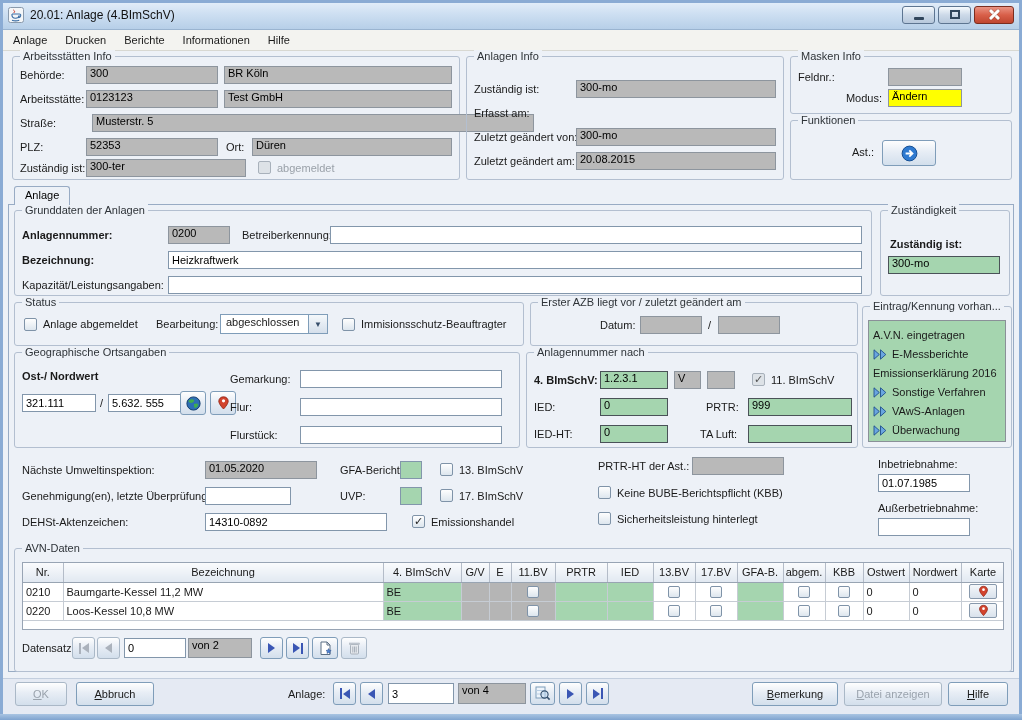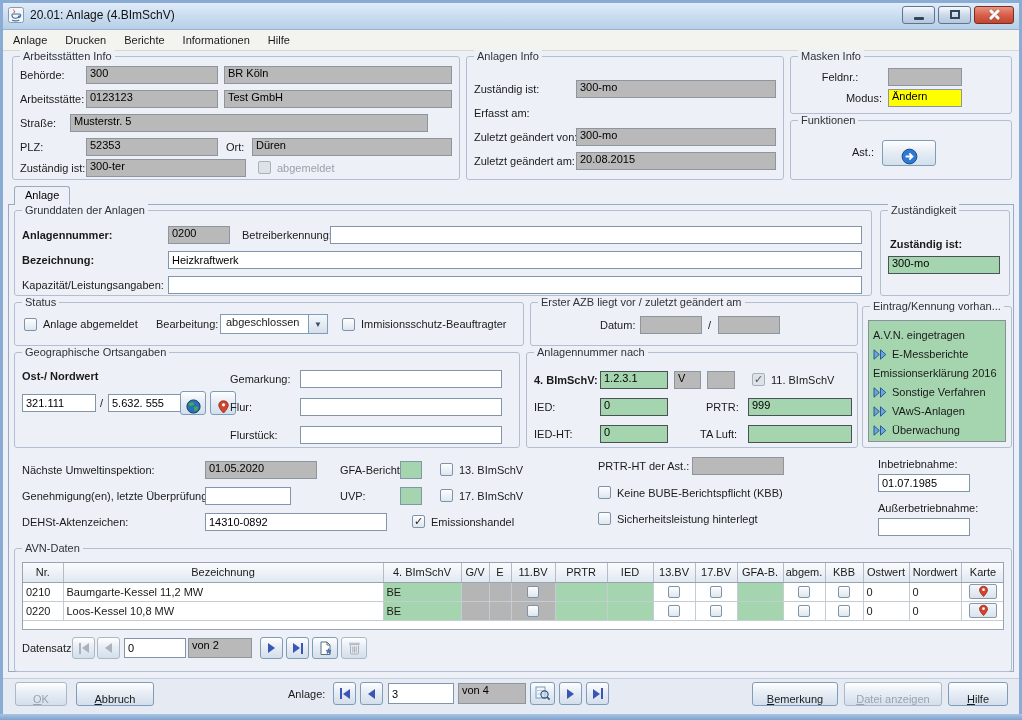--- a/index.html
+++ b/index.html
@@ -34,21 +34,21 @@
 .fd.gn{background:#a5d5af}
 .fd.gn.dk{border-color:#4a5258}
 .fd.yl{background:#ffff00;border-color:#8d959e}
 input.fd{outline:none}
 .cb{position:absolute;width:13px;height:13px;border:1px solid #7f93a8;border-radius:2px;
   background:linear-gradient(#fefefe,#dde6ee);text-align:center;line-height:11px;font-size:11px}
 .cb.chk::after{content:"✓";color:#222;font-weight:bold}
 .cb.dis{border-color:#a8b1bb;background:#dde2e7}
 .cb.dis.chk::after{color:#555}
 .btn{position:absolute;height:24px;border:1px solid #7f9db9;border-radius:3px;
-  background:linear-gradient(#fefefe,#e7edf5 45%,#d3dfec);display:flex;align-items:flex-end;justify-content:center;padding:0 8px;cursor:default}
+  background:linear-gradient(#fefefe,#e7edf5 45%,#d3dfec);display:flex;align-items:center;justify-content:center;padding:0 8px;cursor:default}
 .btn .t{display:inline-block}
 .btn .t::first-letter{text-decoration:underline}
 .btn.dis{color:#9aa3ad;border-color:#aab8c7}
 .btn.dis .t{color:#9aa3ad}
 .nbtn{position:absolute;width:23px;height:22px;border:1px solid #7f9db9;border-radius:3px;
   background:linear-gradient(#fefefe,#e7edf5 45%,#d3dfec);display:flex;align-items:center;justify-content:center;gap:1px;color:#3a56b4}
 .nbtn.dis{color:#abb2bc;border-color:#aab8c7}
 .tri-l{width:0;height:0;border-top:5px solid transparent;border-bottom:5px solid transparent;border-right:7px solid currentColor}
 .tri-r{width:0;height:0;border-top:5px solid transparent;border-bottom:5px solid transparent;border-left:7px solid currentColor}
 .vb{width:2px;height:11px;background:currentColor}
@@ -124,21 +124,21 @@
   <div class="grp" style="left:12px;top:56px;width:448px;height:124px">
     <span class="gt">Arbeitsstätten Info</span>
   </div>
   <span class="lb" style="left:20px;top:67px">Behörde:</span>
   <div class="fd ro" style="left:86px;top:66px;width:132px">300</div>
   <div class="fd ro" style="left:224px;top:66px;width:228px">BR Köln</div>
   <span class="lb" style="left:20px;top:91px">Arbeitsstätte:</span>
   <div class="fd ro" style="left:86px;top:90px;width:132px">0123123</div>
   <div class="fd ro" style="left:224px;top:90px;width:228px">Test GmbH</div>
   <span class="lb" style="left:20px;top:115px">Straße:</span>
-  <div class="fd ro" style="left:70px;top:114px;width:358px">Musterstr. 5</div>
+  <div class="fd ro" style="left:92px;top:114px;width:442px">Musterstr. 5</div>
   <span class="lb" style="left:20px;top:139px">PLZ:</span>
   <div class="fd ro" style="left:86px;top:138px;width:132px">52353</div>
   <span class="lb" style="left:226px;top:139px">Ort:</span>
   <div class="fd ro" style="left:252px;top:138px;width:200px">Düren</div>
   <span class="lb" style="left:20px;top:160px">Zuständig ist:</span>
   <div class="fd ro" style="left:86px;top:159px;width:160px">300-ter</div>
   <span class="cb dis" style="left:258px;top:161px"></span>
   <span class="lb dis" style="left:277px;top:160px">abgemeldet</span>
 
   <div class="grp" style="left:466px;top:56px;width:318px;height:124px">
@@ -148,21 +148,21 @@
   <div class="fd ro" style="left:576px;top:80px;width:200px">300-mo</div>
   <span class="lb" style="left:474px;top:105px">Erfasst am:</span>
   <span class="lb" style="left:474px;top:129px">Zuletzt geändert von:</span>
   <div class="fd ro" style="left:576px;top:128px;width:200px">300-mo</div>
   <span class="lb" style="left:474px;top:153px">Zuletzt geändert am:</span>
   <div class="fd ro" style="left:576px;top:152px;width:200px">20.08.2015</div>
 
   <div class="grp" style="left:790px;top:56px;width:222px;height:58px">
     <span class="gt">Masken Info</span>
   </div>
-  <span class="lb" style="left:798px;top:69px;width:84px;text-align:center">Feldnr.:</span>
+  <span class="lb" style="left:798px;top:69px;width:84px;text-align:left">Feldnr.:</span>
   <div class="fd ro" style="left:888px;top:68px;width:74px"></div>
   <span class="lb" style="left:798px;top:90px;width:84px;text-align:right">Modus:</span>
   <div class="fd yl" style="left:888px;top:89px;width:74px">Ändern</div>
 
   <div class="grp" style="left:790px;top:120px;width:222px;height:60px">
     <span class="gt">Funktionen</span>
   </div>
   <span class="lb" style="left:852px;top:144px">Ast.:</span>
   <div class="btn" style="left:882px;top:140px;width:54px;height:26px">
     <span class="icon">

